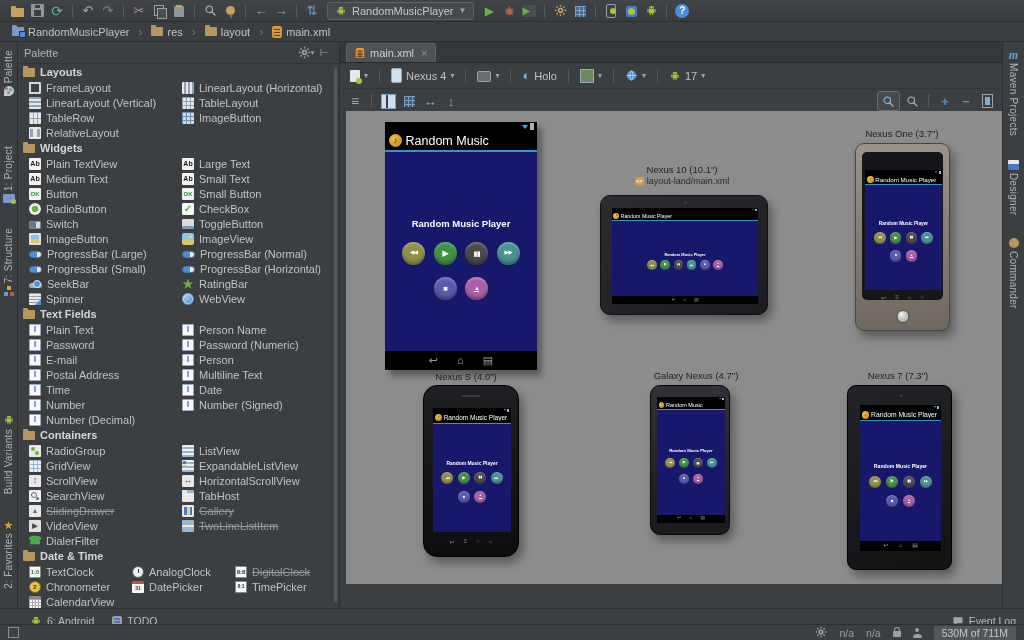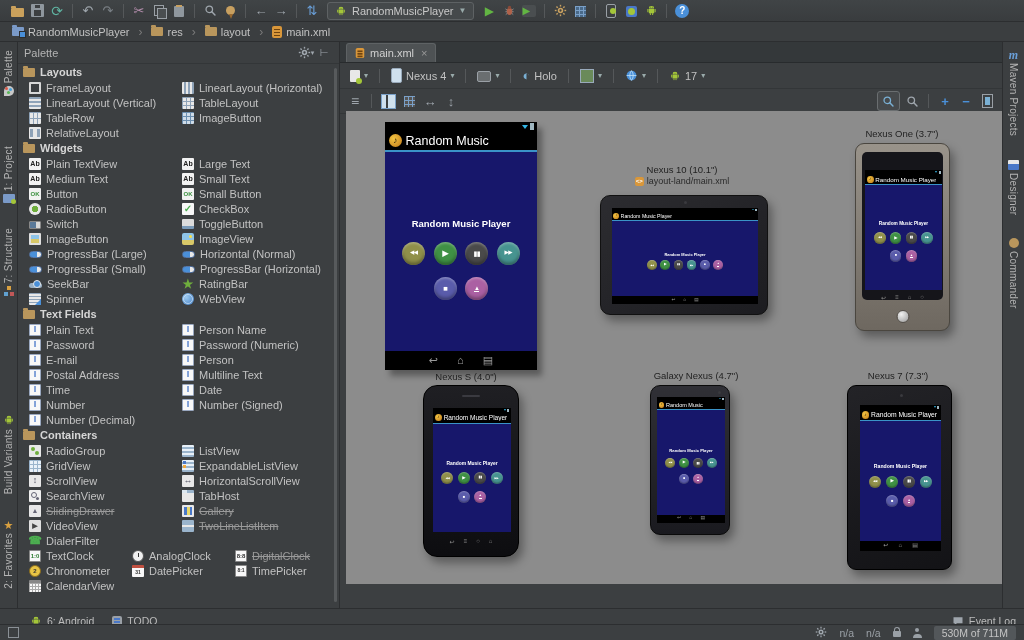--- a/index.html
+++ b/index.html
@@ -509,21 +509,21 @@
           <div class="p-item">
             <span class="pi pi-img"></span>
             <span>ImageView</span>
           </div>
           <div class="p-item">
             <span class="pi pi-progress"></span>
             <span>ProgressBar (Large)</span>
           </div>
           <div class="p-item">
             <span class="pi pi-progress"></span>
-            <span>Horizontal (Normal)</span>
+            <span>ProgressBar (Normal)</span>
           </div>
           <div class="p-item">
             <span class="pi pi-progress"></span>
             <span>ProgressBar (Small)</span>
           </div>
           <div class="p-item">
             <span class="pi pi-progress"></span>
             <span>ProgressBar (Horizontal)</span>
           </div>
           <div class="p-item">
@@ -651,20 +651,24 @@
             <span>VideoView</span>
           </div>
           <div class="p-item">
             <span class="pi pi-twoline"></span>
             <span class="dep">TwoLineListItem</span>
           </div>
           <div class="p-item">
             <span class="pi pi-dialer"></span>
             <span>DialerFilter</span>
           </div>
+        </div>
+        <div class="p-sec-head">
+          <span class="fold"></span>
+          <span>Date &amp; Time</span>
         </div>
         <div class="p-grid c3">
           <div class="p-item">
             <span class="pi pi-textclock"></span>
             <span>TextClock</span>
           </div>
           <div class="p-item">
             <span class="pi pi-analog"></span>
             <span>AnalogClock</span>
           </div>

